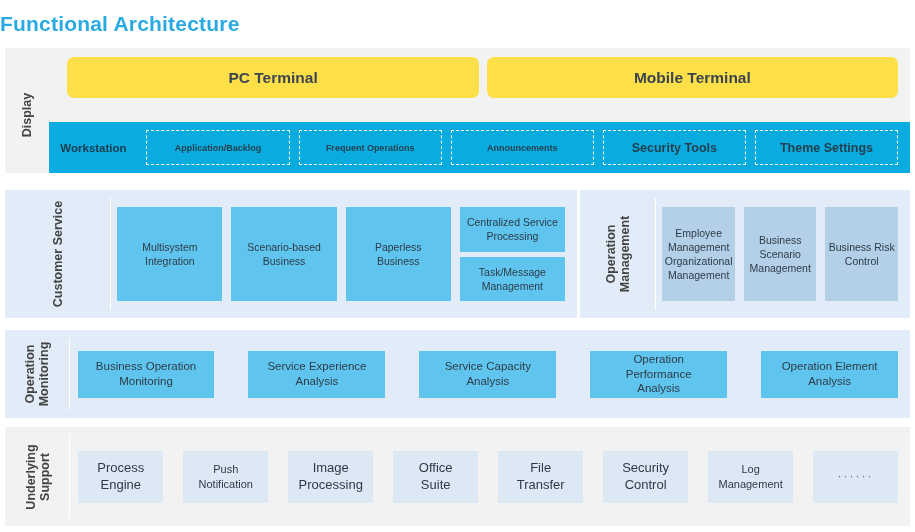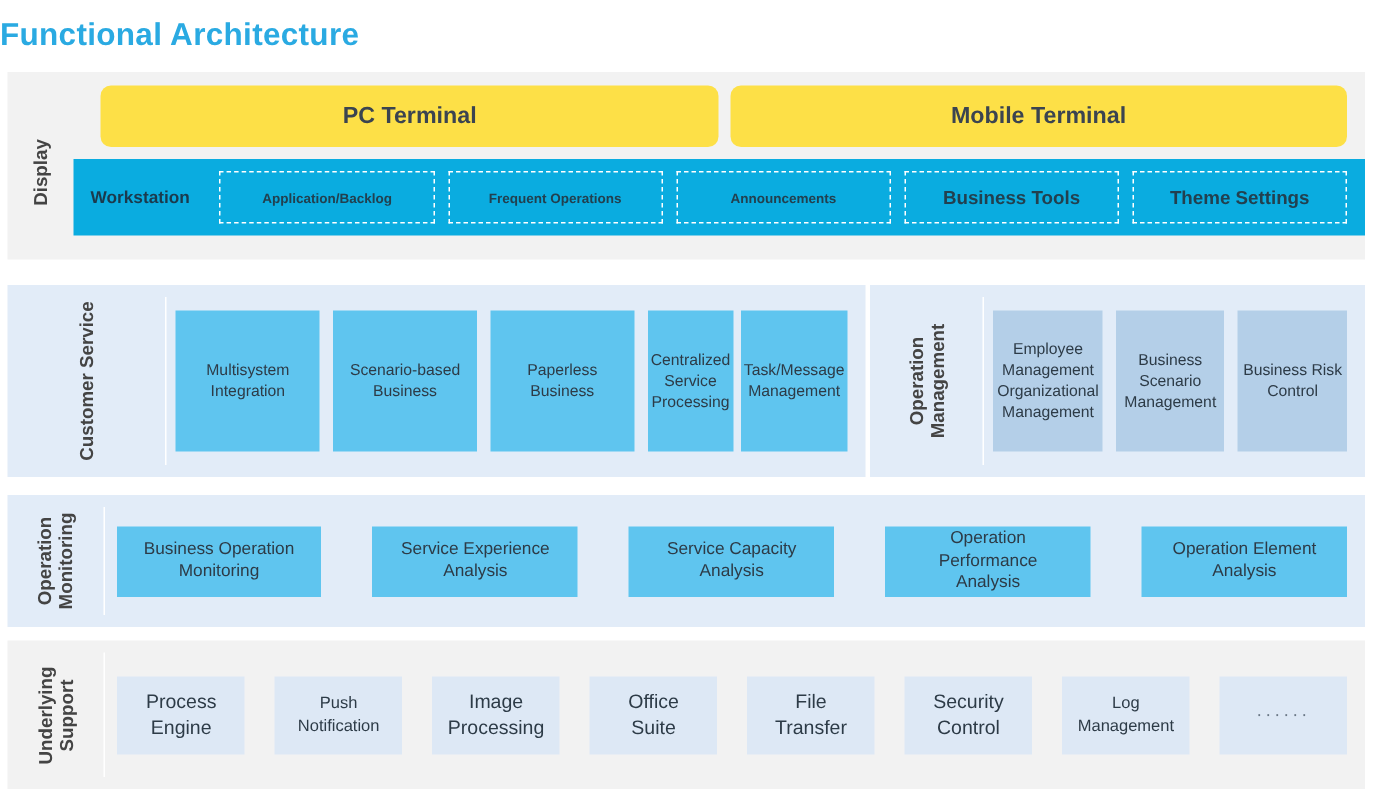--- a/index.html
+++ b/index.html
@@ -88,21 +88,21 @@
     background: #fde047;
     border-radius: 7px;
     display: flex;
     align-items: center;
     justify-content: center;
     font-size: 15.5px;
     font-weight: bold;
     color: #3b4450;
   }
   .workstation-strip {
-    margin-top: 8px;
+    margin-top: 24px;
     height: 51px;
     background: #0aace0;
     display: flex;
     align-items: center;
     padding: 0 12px 0 0;
     gap: 9px;
     justify-content: center;
   }
   .workstation-title {
     flex: 0 0 88px;
@@ -158,21 +158,21 @@
     height: 94px;
     white-space: pre-line;
   }
   .card.muted {
     background: #b4cfe8;
     color: #2d3b47;
   }
   .stack {
     flex: 1 1 0;
     display: flex;
-    flex-direction: row;
+    flex-direction: column;
     justify-content: center;
     gap: 5px;
     height: 94px;
   }
   .stack .card {
     height: auto;
     flex: 1 1 0;
     padding: 3px 2px;
     box-sizing: border-box;
   }
@@ -245,21 +245,21 @@
   <div class="panel-body">
     <div class="terminal-row">
       <div class="terminal-box">PC Terminal</div>
       <div class="terminal-box">Mobile Terminal</div>
     </div>
     <div class="workstation-strip">
       <div class="workstation-title">Workstation</div>
       <div class="ws-chip small">Application/Backlog</div>
       <div class="ws-chip small">Frequent Operations</div>
       <div class="ws-chip small">Announcements</div>
-      <div class="ws-chip large">Business Tools</div>
+      <div class="ws-chip large">Security Tools</div>
       <div class="ws-chip large">Theme Settings</div>
     </div>
   </div>
 </div>
 
 <div class="panel panel-blue" id="cs-panel">
   <div class="side-label with-rule">
     <span class="txt">Customer Service</span>
   </div>
   <div class="panel-body">

